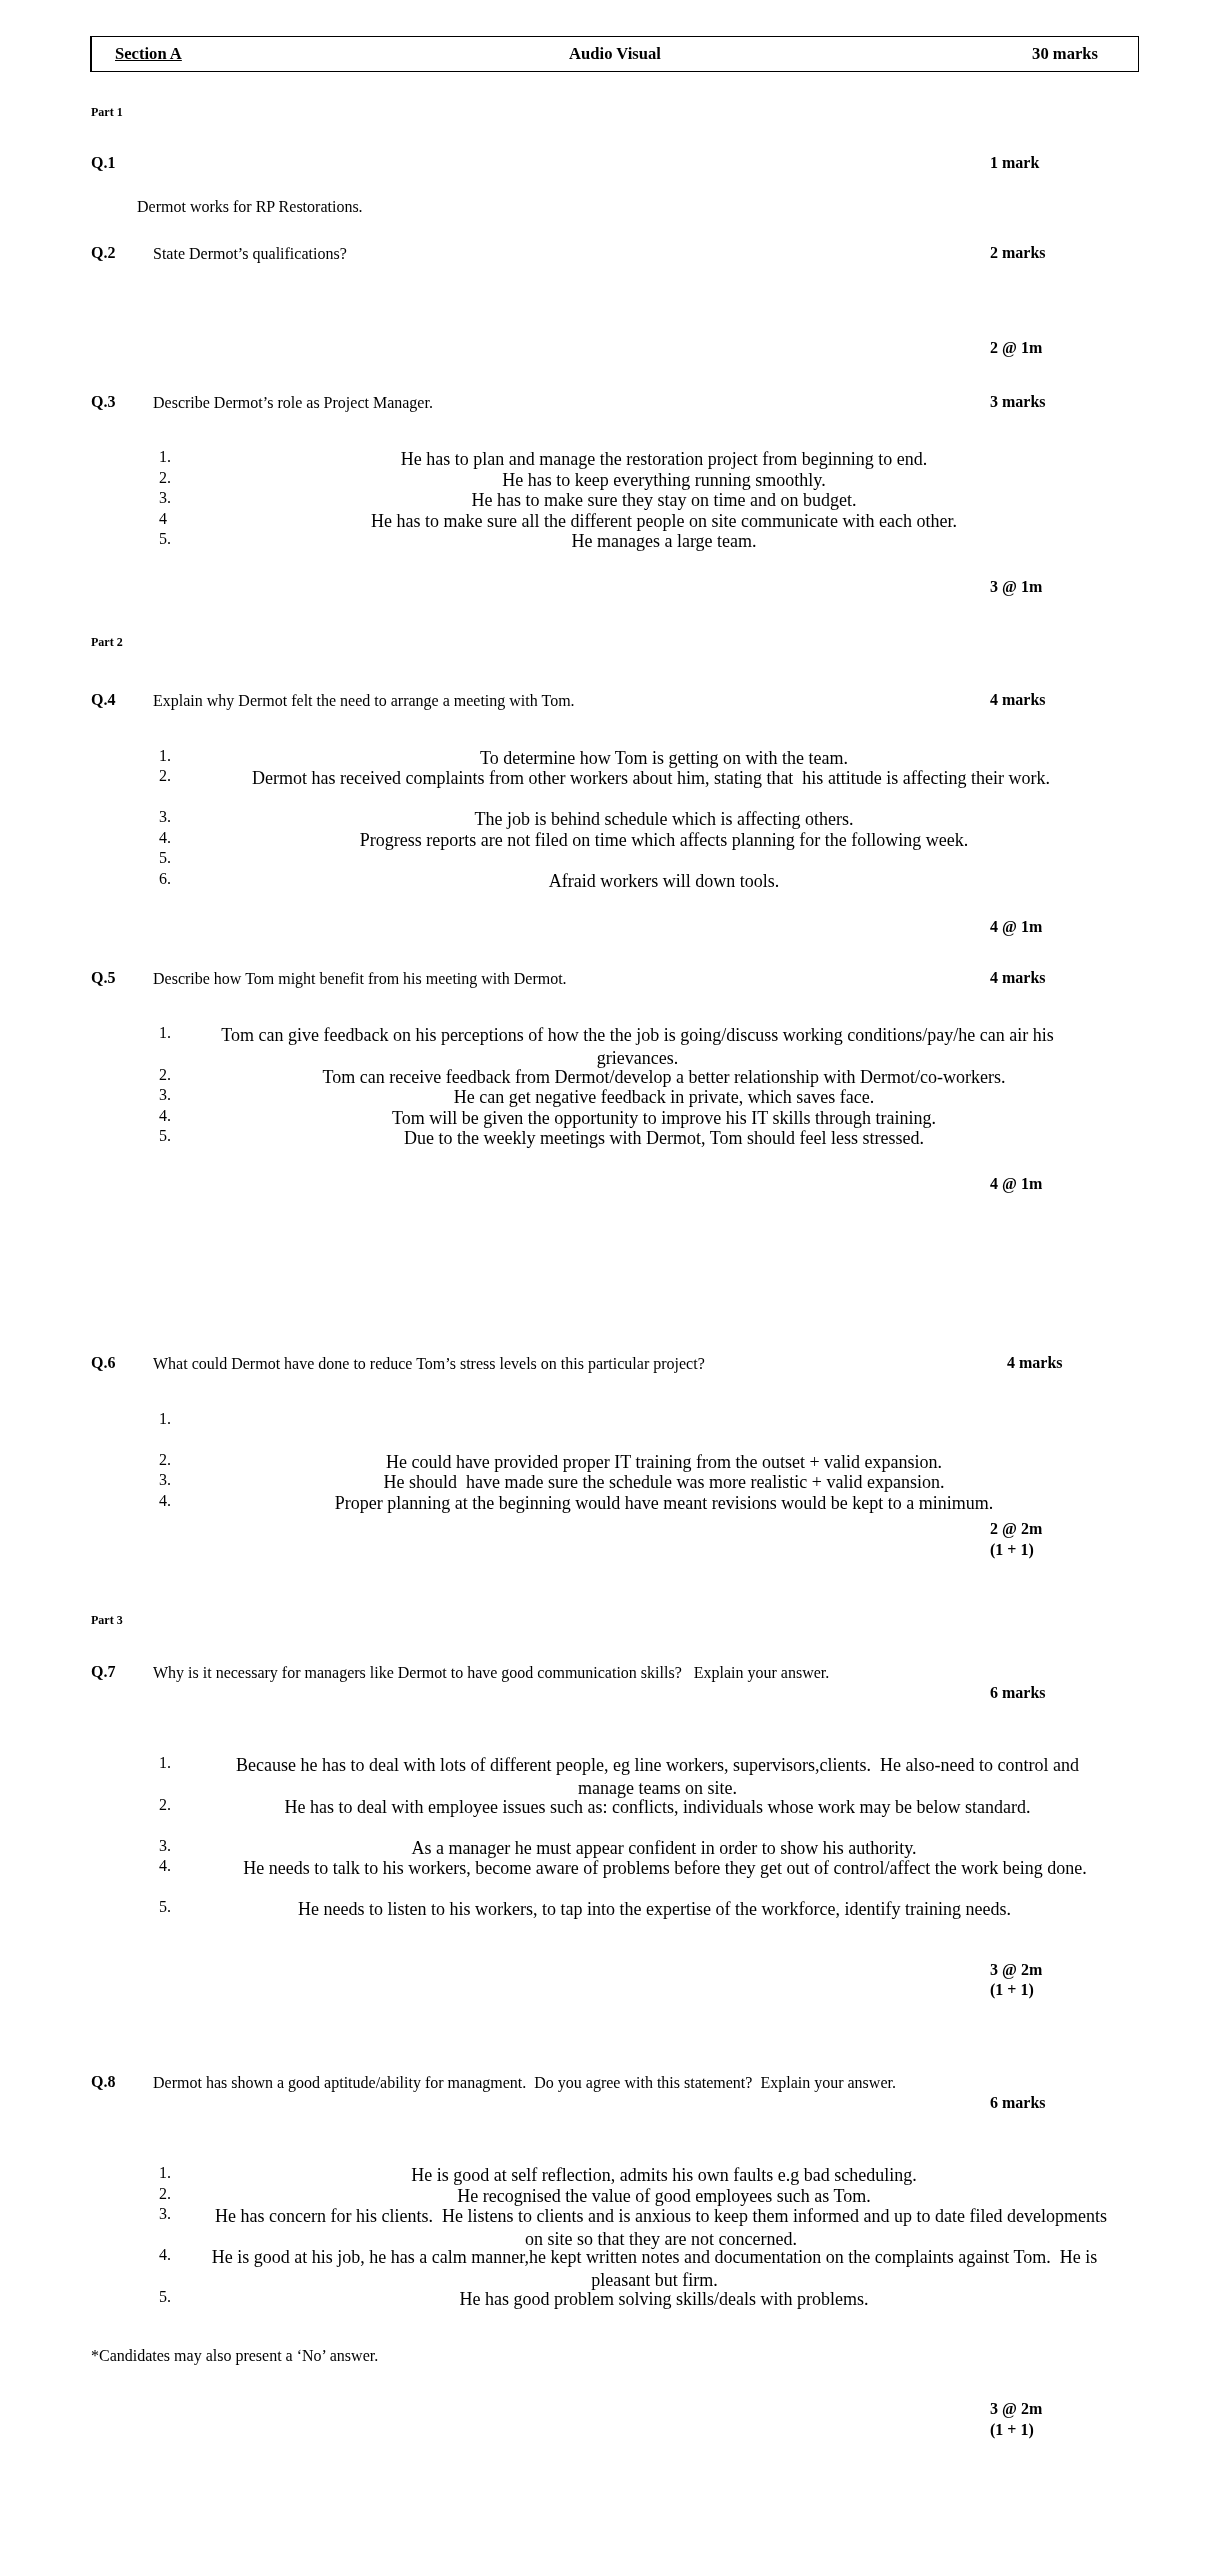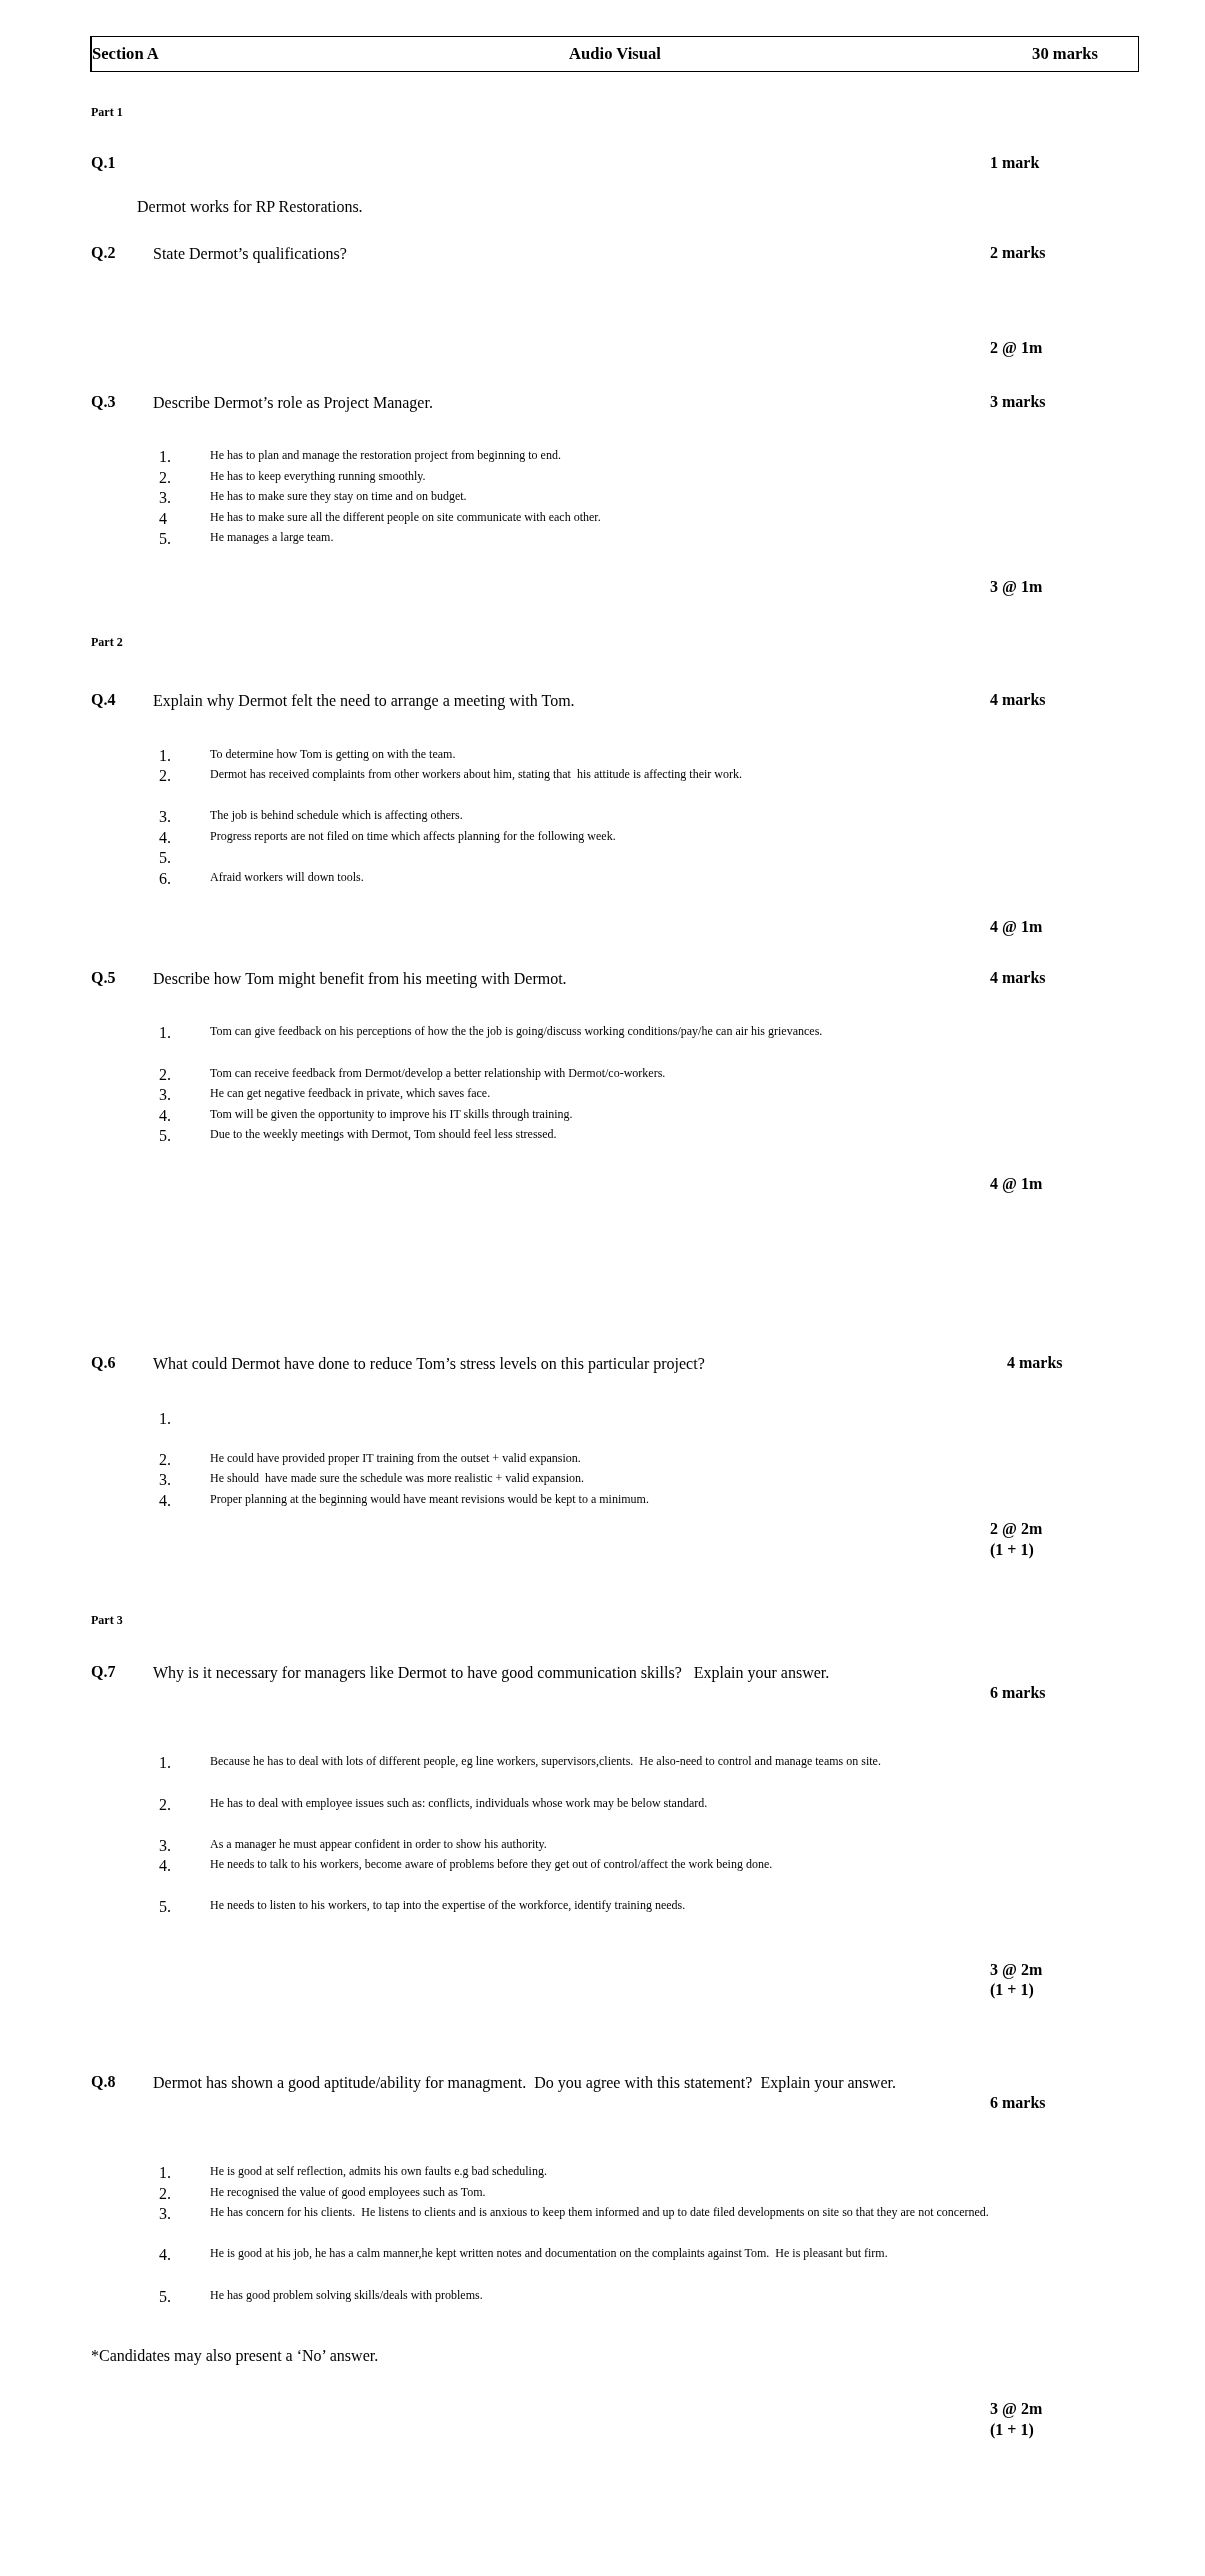--- a/index.html
+++ b/index.html
@@ -32,21 +32,22 @@
     height: 36px;
     border: 1.3px solid #000;
     border-left-width: 2.7px;
     display: flex;
     align-items: center;
     font-size: 16.6px;
     font-weight: bold;
   }
   .header-box .hb-left {
     position: absolute;
-    left: 0;
+    left: 23px;
+    text-decoration: underline;
   }
   .header-box .hb-center {
     position: absolute;
     left: 0;
     right: 0;
     text-align: center;
   }
   .header-box .hb-right {
     position: absolute;
     right: 40px;
@@ -94,23 +95,24 @@
     position: absolute;
     left: 159px;
     width: 40px;
     font-size: 16px;
     white-space: pre;
   }
   .ans-body {
     position: absolute;
     left: 210px;
     width: 908px;
-    font-size: 12px;
+    font-size: 18px;
     line-height: 1.30;
     white-space: pre-wrap;
+    text-align: center;
   }
 
   .alloc {
     position: absolute;
     font-size: 16px;
     font-weight: bold;
     white-space: pre;
     text-align: left;
   }
 

